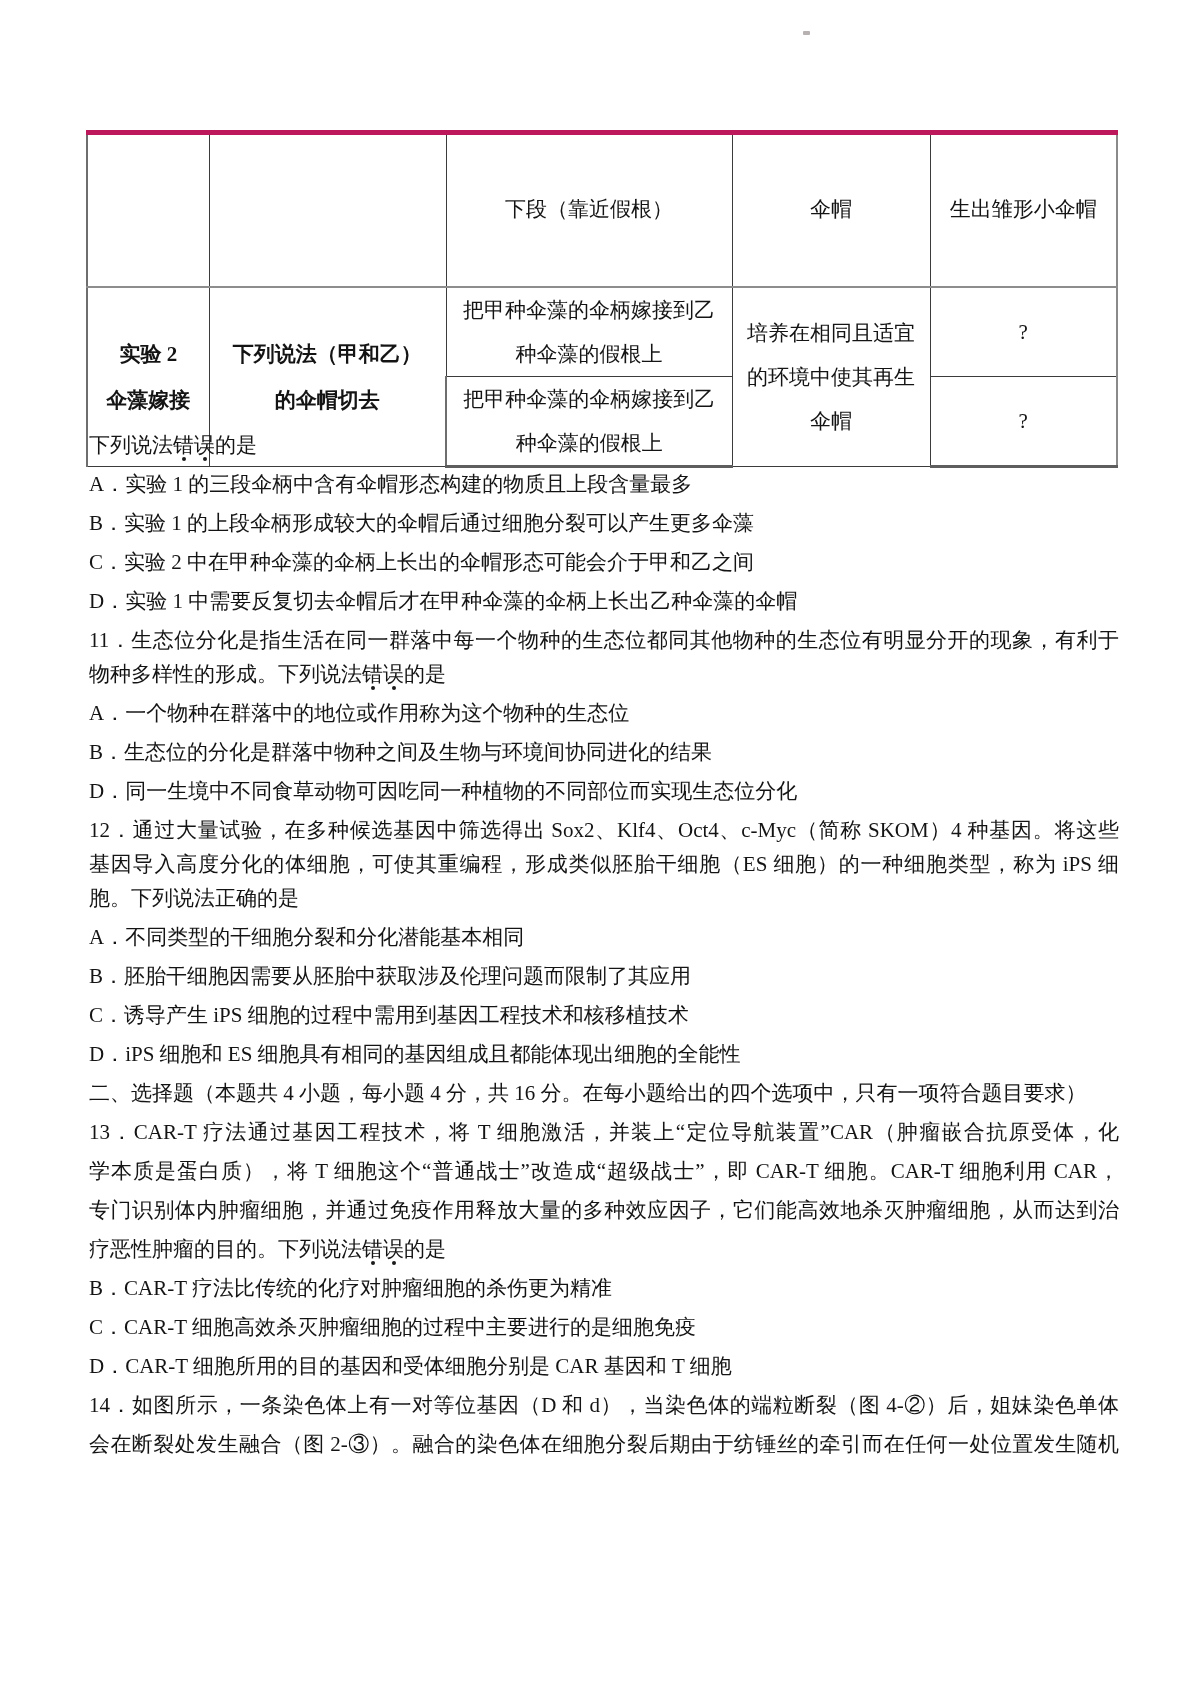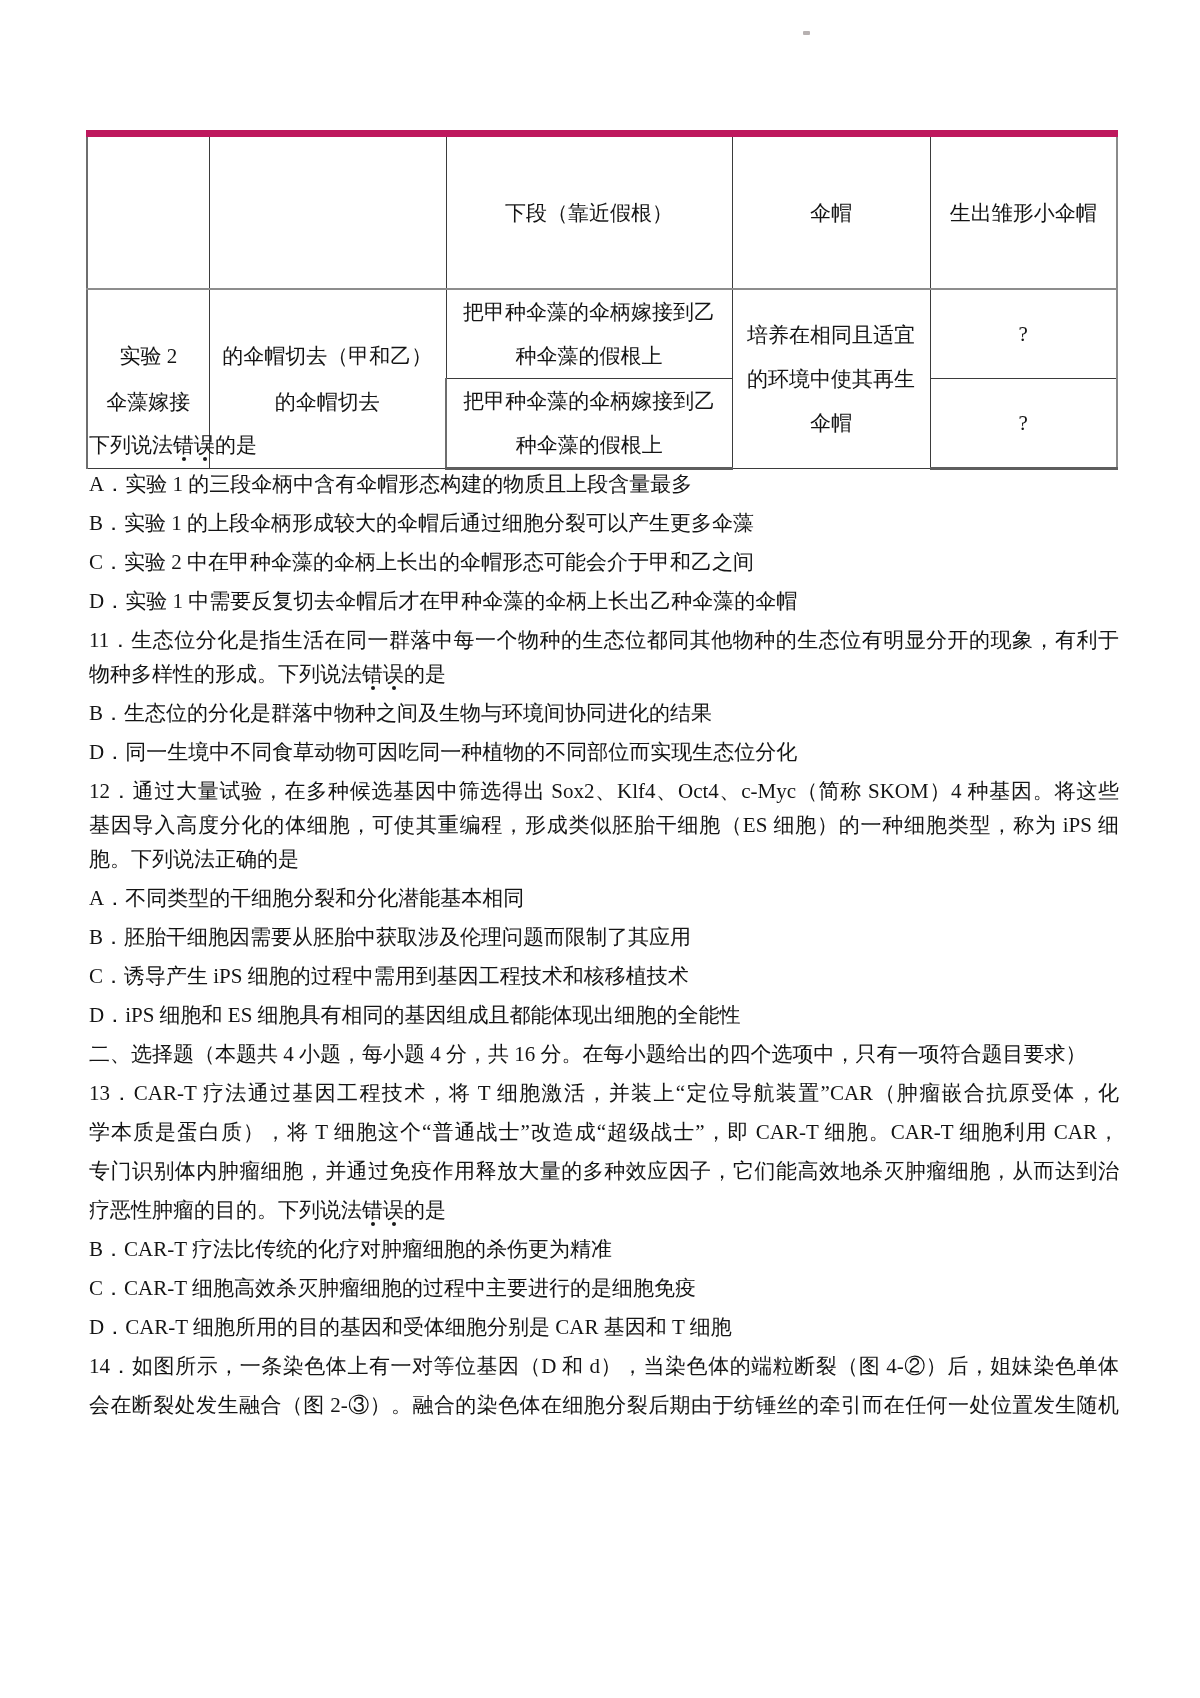--- a/index.html
+++ b/index.html
@@ -21,33 +21,34 @@
     position:absolute;left:86px;top:130px;
     width:1030px;border-collapse:collapse;table-layout:fixed;
   }
   table.exp td{
     border:1.5px solid #3b3b3b;
     font-size:21px;line-height:44px;
     padding:0;vertical-align:middle;text-align:center;
     overflow:hidden;
   }
   tr.row-cont td{
-    border-top:7px solid #be185d;
+    border-top:5px solid #be185d;
     border-bottom:2.2px solid #8d8d8d;
     height:151px;
+    font-family:Liberation Mono, monospace;
   }
   tr.row-g1 td{height:75px;}
   tr.row-g2 td{height:71px;}
   tr.row-g2 td{border-bottom:3px solid #5e5e5e;}
   table.exp td:first-child{border-left:2px solid #6e6e6e;}
   table.exp td:last-child{border-right:2px solid #8a8a8a;}
   td.cell-cap-cont{vertical-align:top;text-align:left;padding:6px 0 0 10px;line-height:26px;}
   td.cell-left{ text-align:left;vertical-align:top;padding:2px 12px 0 12px;line-height:38px;}
   td.cell-culture{text-align:left;padding-left:11px;line-height:45px;vertical-align:middle;}
-  td .tline{line-height:46px;}
+  td .tline{line-height:46px;font-weight:bold;}
   td.cell-qmark{font-size:21px;}
   
   #content{position:absolute;left:89px;top:426px;width:1105px;}
   .line{
     font-size:21px;line-height:39px;height:39px;
     white-space:nowrap;
   }
   .line.tight{margin-top:-5px;}
   .line.fill{
     width:1030px;white-space:normal;
@@ -82,21 +83,21 @@
     <td>下段（靠近假根）</td>
     <td class="cell-cap-cont">伞帽</td>
     <td>生出雏形小伞帽</td>
   </tr>
   <tr class="row-g1">
     <td rowspan="2">
       <div class="tline">实验 2</div>
       <div class="tline">伞藻嫁接</div>
     </td>
     <td rowspan="2">
-      <div class="tline">的伞帽切去（甲和乙）</div>
+      <div class="tline">下列说法（甲和乙）</div>
       <div class="tline">的伞帽切去</div>
     </td>
     <td class="cell-left">
       <div>把甲种伞藻的伞柄嫁接到乙</div>
       <div>种伞藻的假根上</div>
     </td>
     <td rowspan="2" class="cell-culture">
       <div>培养在相同且适宜</div>
       <div>的环境中使其再生</div>
       <div>伞帽</div>
@@ -114,20 +115,21 @@
   </table>
 
 <div id="content">
     <div class="line"><span>下列说法</span><span><span class="dot-char">错</span><span class="dot-char">误</span></span><span>的是</span></div>
     <div class="line"><span>A．实验 1 的三段伞柄中含有伞帽形态构建的物质且上段含量最多</span></div>
     <div class="line"><span>B．实验 1 的上段伞柄形成较大的伞帽后通过细胞分裂可以产生更多伞藻</span></div>
     <div class="line"><span>C．实验 2 中在甲种伞藻的伞柄上长出的伞帽形态可能会介于甲和乙之间</span></div>
     <div class="line"><span>D．实验 1 中需要反复切去伞帽后才在甲种伞藻的伞柄上长出乙种伞藻的伞帽</span></div>
     <div class="line fill"><span>11．生态位分化是指生活在同一群落中每一个物种的生态位都同其他物种的生态位有明显分开的现象，有利于</span></div>
     <div class="line tight"><span>物种多样性的形成。下列说法</span><span><span class="dot-char">错</span><span class="dot-char">误</span></span><span>的是</span></div>
+    <div class="line"><span>A．一个物种在群落中的地位或作用称为这个物种的生态位</span></div>
     <div class="line"><span>B．生态位的分化是群落中物种之间及生物与环境间协同进化的结果</span></div>
     <div class="line"><span>D．同一生境中不同食草动物可因吃同一种植物的不同部位而实现生态位分化</span></div>
     <div class="line fill"><span>12．通过大量试验，在多种候选基因中筛选得出 Sox2、Klf4、Oct4、c-Myc（简称 SKOM）4 种基因。将这些</span></div>
     <div class="line tight fill"><span>基因导入高度分化的体细胞，可使其重编程，形成类似胚胎干细胞（ES 细胞）的一种细胞类型，称为 iPS 细</span></div>
     <div class="line tight"><span>胞。下列说法正确的是</span></div>
     <div class="line"><span>A．不同类型的干细胞分裂和分化潜能基本相同</span></div>
     <div class="line"><span>B．胚胎干细胞因需要从胚胎中获取涉及伦理问题而限制了其应用</span></div>
     <div class="line"><span>C．诱导产生 iPS 细胞的过程中需用到基因工程技术和核移植技术</span></div>
     <div class="line"><span>D．iPS 细胞和 ES 细胞具有相同的基因组成且都能体现出细胞的全能性</span></div>
     <div class="line"><span>二、选择题（本题共 4 小题，每小题 4 分，共 16 分。在每小题给出的四个选项中，只有一项符合题目要求）</span></div>

